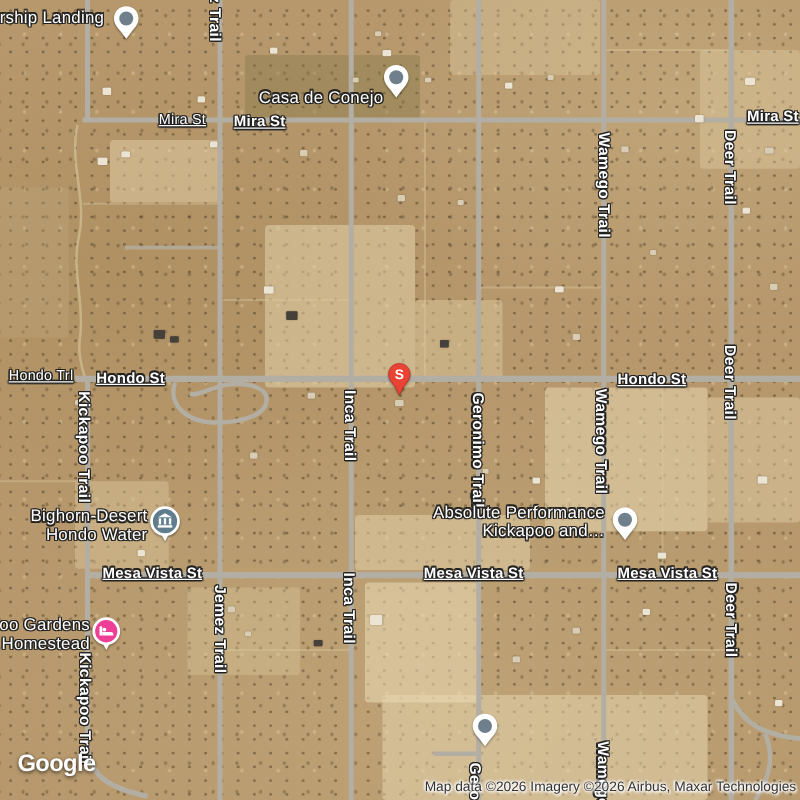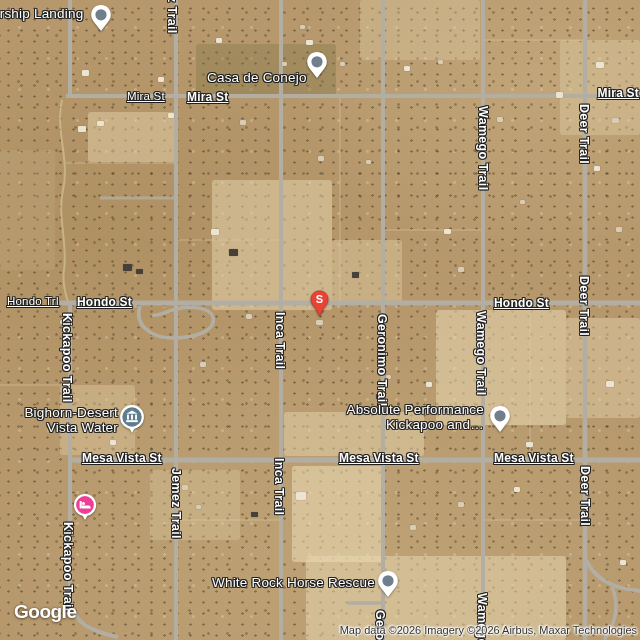--- a/index.html
+++ b/index.html
@@ -182,27 +182,30 @@
   <span class="vlbl" style="left:488px;top:311px">Wamego Trail</span>
   <span class="vlbl" style="left:489px;top:593px">Wamego Trail</span>
   <span class="vlbl" style="left:591px;top:104px">Deer Trail</span>
   <span class="vlbl" style="left:591px;top:276px">Deer Trail</span>
   <span class="vlbl" style="left:592px;top:466px">Deer Trail</span>
 
   <span class="poi" style="left:-8px;top:7px">arship Landing</span>
   <span class="poi" style="left:207px;top:71px">Casa de Conejo</span>
   <div class="poi right" style="right:522px;top:406px">
     <span>Bighorn-Desert</span>
-    <span>Vista Water</span>
+    <span>Hondo Water</span>
   </div>
   <div class="poi right" style="right:156px;top:403px">
     <span>Absolute Performance</span>
     <span>Kickapoo and…</span>
   </div>
-  <span class="poi" style="left:212px;top:576px">White Rock Horse Rescue</span>
+  <div class="poi right" style="right:568px;top:493px">
+    <span>oo Gardens</span>
+    <span>Homestead</span>
+  </div>
 
   <svg class="pin" style="left:90px;top:4px" width="22" height="29" viewBox="0 0 22 29">
     <path d="M11,1 C5.4,1 1.2,5.2 1.2,10.8 C1.2,15 3.8,18 6.6,21.2 L11,27 L15.4,21.2 C18.2,18 20.8,15 20.8,10.8 C20.8,5.2 16.6,1 11,1 Z" fill="#fff"></path>
     <circle cx="11" cy="10.8" r="5.6" fill="#6f7f8c"></circle>
   </svg>
   <svg class="pin" style="left:306px;top:51px" width="22" height="29" viewBox="0 0 22 29">
     <path d="M11,1 C5.4,1 1.2,5.2 1.2,10.8 C1.2,15 3.8,18 6.6,21.2 L11,27 L15.4,21.2 C18.2,18 20.8,15 20.8,10.8 C20.8,5.2 16.6,1 11,1 Z" fill="#fff"></path>
     <circle cx="11" cy="10.8" r="5.6" fill="#6f7f8c"></circle>
   </svg>
   <svg class="pin" style="left:489px;top:405px" width="22" height="29" viewBox="0 0 22 29">

